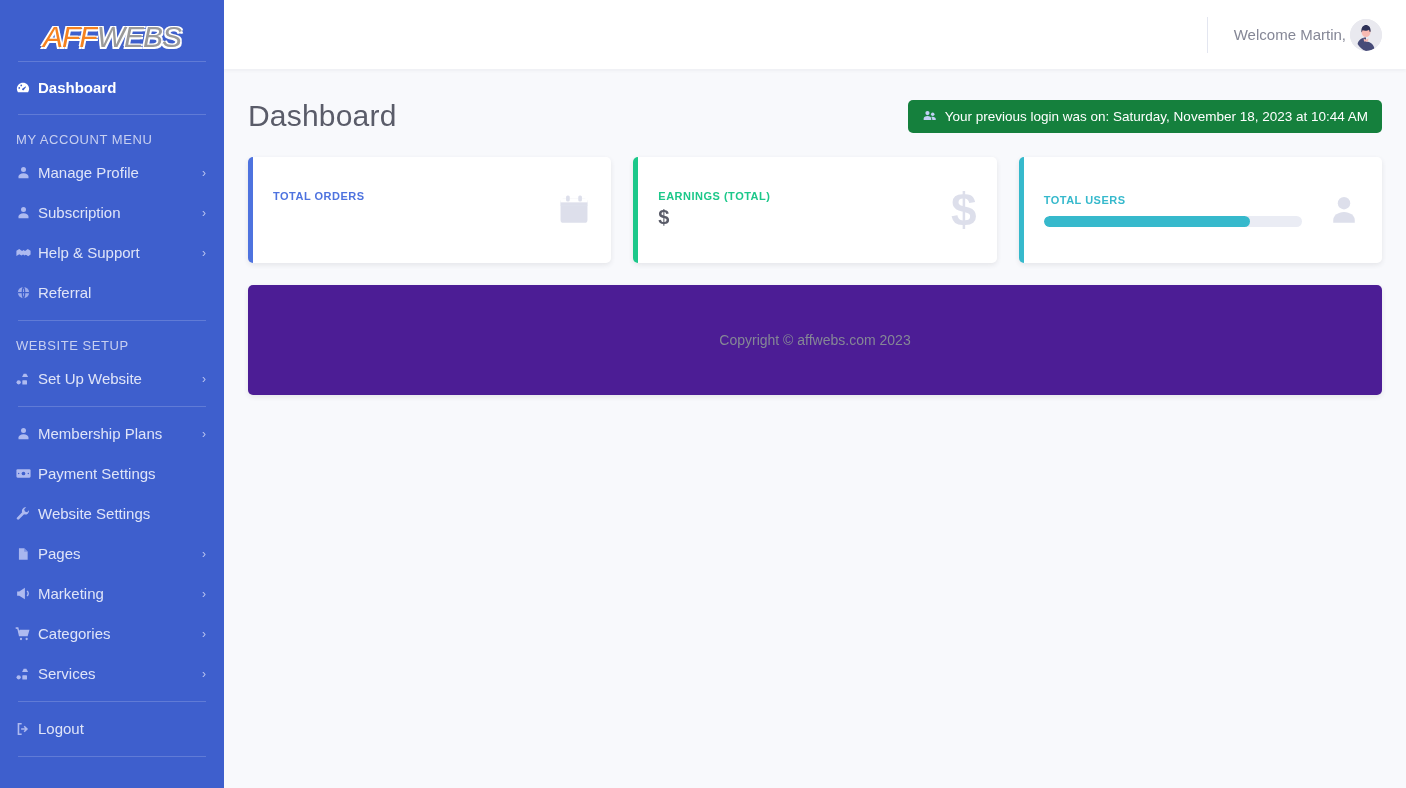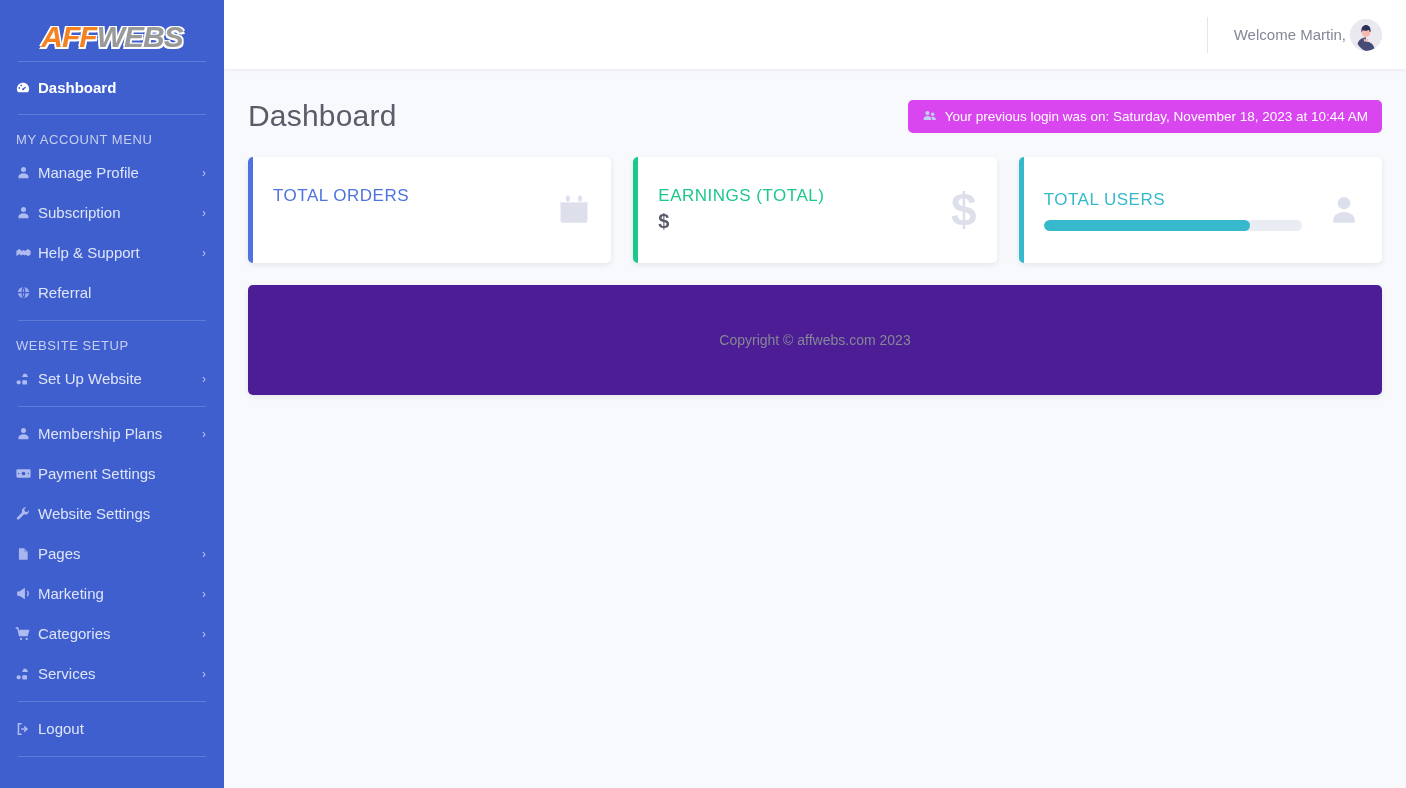--- a/index.html
+++ b/index.html
@@ -19,21 +19,21 @@
     position: relative;
     display: flex; flex-direction: column;
     overflow: hidden;
   }
   .brand {
     height: 56px;
     display: flex; align-items: center; justify-content: center;
     padding-top: 6px;
   }
   .brand-text {
-    font-size: 30px; font-weight: bold; font-style: italic;
+    font-size: 30px; font-weight: normal; font-style: italic;
     letter-spacing: -1px;
     margin-top: 14px;
     -webkit-text-stroke: 0px;
   }
   .brand-aff { color: #f58220; text-shadow: -1.5px -1.5px 0 #fff, 1.5px -1.5px 0 #fff, -1.5px 1.5px 0 #fff, 1.5px 1.5px 0 #fff, 0 0 2px rgba(0,0,0,.4); }
   .brand-webs { color: #9a9a9a; text-shadow: -1.5px -1.5px 0 #fff, 1.5px -1.5px 0 #fff, -1.5px 1.5px 0 #fff, 1.5px 1.5px 0 #fff, 0 0 2px rgba(0,0,0,.4); }
 
   .divider {
     height: 1px; background: rgba(255,255,255,0.18);
     margin: 7px 18px;
@@ -97,21 +97,21 @@
   .content { padding: 24px 24px 0 24px; }
   .page-head {
     display: flex; align-items: center; justify-content: space-between;
     margin-bottom: 18px; min-height: 46px;
   }
   .page-title {
     font-size: 30px; color: #5a5c69; font-weight: normal;
     letter-spacing: .2px;
   }
   .login-badge {
-    background: #d946ef; color: #ffffff;
+    background: #15803d; color: #ffffff;
     border-radius: 5px;
     font-size: 13.5px;
     padding: 9px 14px;
     display: flex; align-items: center; gap: 8px;
     white-space: nowrap;
   }
   .login-badge .bico { color: #c2d0f5; display:flex; align-items:center; }
 
   .cards { display: flex; gap: 22px; }
   .card {
@@ -121,21 +121,21 @@
     border-left: 5px solid #4e73df;
     box-shadow: 0 2px 5px rgba(58,59,69,.10);
     height: 106px;
     padding: 18px 20px;
     display: flex; align-items: center; justify-content: space-between;
   }
   .card.green { border-left-color: #1cc88a; align-items: center; }
   .card.cyan  { border-left-color: #36b9cc; }
   .card-body { flex: 1 1 auto; }
   .card-label {
-    font-size: 17px; font-weight: normal;
+    font-size: 11px; font-weight: bold;
     letter-spacing: .5px; text-transform: uppercase;
     color: #4e73df;
   }
   .card.green .card-label { color: #1cc88a; }
   .card.cyan  .card-label { color: #36b9cc; }
   .card-value {
     font-size: 20px; color: #5a5c69; font-weight: bold;
     margin-top: 4px; min-height: 24px;
   }
   .progress-outer {

